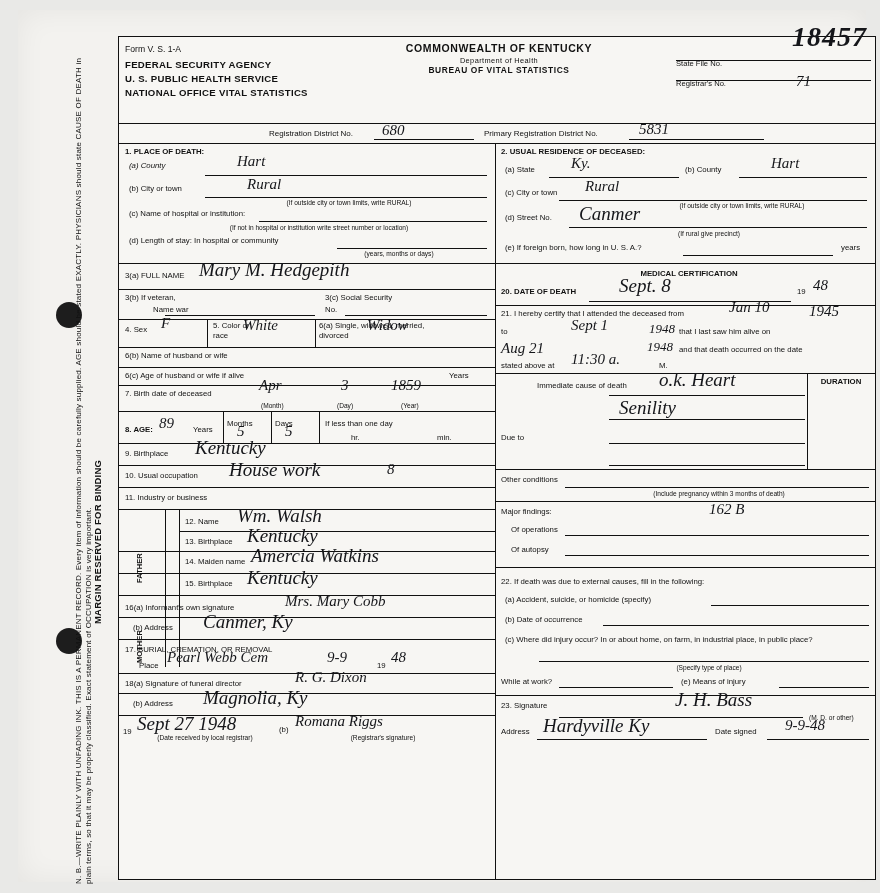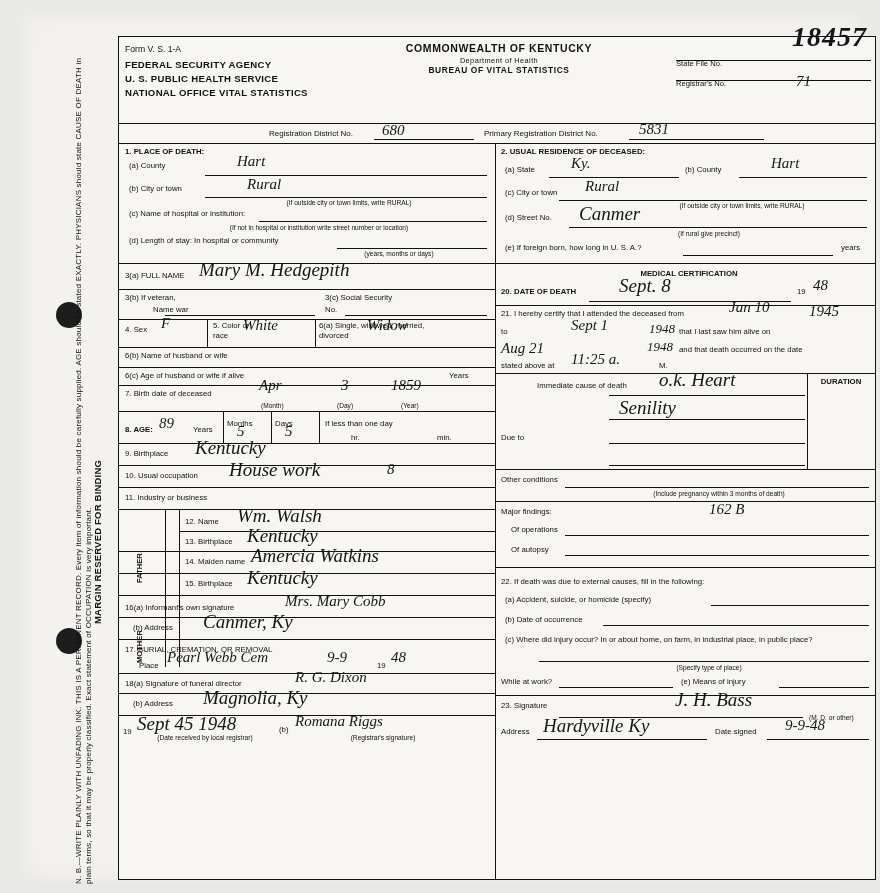--- a/index.html
+++ b/index.html
@@ -122,21 +122,21 @@
         <span class="hw hwmed" style="position:absolute;left:370px;top:-2px;">5831</span>
         <div class="hline" style="left:105px;top:16px;width:100px;"></div>
         <div class="hline" style="left:360px;top:16px;width:135px;"></div>
       </div>
 
       <div class="hline" style="left:0;top:106px;width:756px;"></div>
       <div class="colsplit"></div>
 
       <div class="cell" style="left:6px;top:110px;width:360px;"><b>1.  PLACE OF DEATH:</b></div>
 
-      <div class="cell" style="left:10px;top:124px;"><span>(a)  County</span></div>
+      <div class="cell" style="left:10px;top:124px;font-style:italic;"><span>(a)  County</span></div>
       <span class="hw hwmed" style="position:absolute;left:118px;top:116px;">Hart</span>
       <div class="hline" style="left:86px;top:138px;width:282px;"></div>
 
       <div class="cell" style="left:10px;top:147px;"><span>(b)  City or town</span></div>
       <span class="hw hwmed" style="position:absolute;left:128px;top:139px;">Rural</span>
       <div class="hline" style="left:86px;top:160px;width:282px;"></div>
       <div class="cell smalllbl ctr" style="left:110px;top:161px;width:240px;"><span>(If outside city or town limits, write RURAL)</span></div>
 
       <div class="cell" style="left:10px;top:172px;"><span>(c)  Name of hospital or institution:</span></div>
       <div class="hline" style="left:140px;top:184px;width:228px;"></div>
@@ -253,21 +253,21 @@
       <div class="hline" style="left:0;top:636px;width:376px;"></div>
 
       <div class="cell" style="left:6px;top:642px;"><span>18(a) Signature of funeral director</span></div>
       <span class="hw hwmed" style="position:absolute;left:176px;top:632px;">R. G. Dixon</span>
       <div class="hline" style="left:0;top:656px;width:376px;"></div>
       <div class="cell" style="left:14px;top:662px;"><span>(b)  Address</span></div>
       <span class="hw hwbig" style="position:absolute;left:84px;top:650px;">Magnolia, Ky</span>
       <div class="hline" style="left:0;top:678px;width:376px;"></div>
 
       <div class="cell" style="left:4px;top:690px;"><span>19</span></div>
-      <span class="hw hwbig" style="position:absolute;left:18px;top:676px;">Sept 45 1948</span>
+      <span class="hw hwbig" style="position:absolute;left:18px;top:676px;">Sept 27 1948</span>
       <div class="cell smalllbl ctr" style="left:18px;top:696px;width:136px;"><span>(Date received by local registrar)</span></div>
       <div class="cell" style="left:160px;top:688px;"><span>(b)</span></div>
       <span class="hw hwmed" style="position:absolute;left:176px;top:676px;">Romana Riggs</span>
       <div class="cell smalllbl ctr" style="left:184px;top:696px;width:160px;"><span>(Registrar's signature)</span></div>
 
       <div class="cell" style="left:382px;top:110px;"><b>2.  USUAL RESIDENCE OF DECEASED:</b></div>
 
       <div class="cell" style="left:386px;top:128px;"><span>(a)  State</span></div>
       <span class="hw hwmed" style="position:absolute;left:452px;top:118px;">Ky.</span>
       <div class="hline" style="left:430px;top:140px;width:130px;"></div>
@@ -304,21 +304,21 @@
       <span class="hw hwmed" style="position:absolute;left:610px;top:262px;">Jan 10</span>
       <span class="hw hwmed" style="position:absolute;left:690px;top:266px;">1945</span>
       <div class="cell" style="left:382px;top:290px;"><span>to</span></div>
       <span class="hw hwmed" style="position:absolute;left:452px;top:280px;">Sept 1</span>
       <span class="hw hwsm" style="position:absolute;left:530px;top:284px;">1948</span>
       <div class="cell" style="left:560px;top:290px;"><span>that I last saw him alive on</span></div>
       <div class="cell" style="left:382px;top:306px;"><span class="hw hwmed">Aug 21</span></div>
       <span class="hw hwsm" style="position:absolute;left:528px;top:302px;">1948</span>
       <div class="cell" style="left:560px;top:308px;"><span>and that death occurred on the date</span></div>
       <div class="cell" style="left:382px;top:324px;"><span>stated above at</span></div>
-      <span class="hw hwmed" style="position:absolute;left:452px;top:314px;">11:25 a.</span>
+      <span class="hw hwmed" style="position:absolute;left:452px;top:314px;">11:30 a.</span>
       <div class="cell" style="left:540px;top:324px;"><span>M.</span></div>
       <div class="hline" style="left:376px;top:336px;width:380px;"></div>
 
       <div class="vline" style="left:688px;top:336px;height:96px;"></div>
       <div class="cell ctr" style="left:690px;top:340px;width:64px;"><b>DURATION</b></div>
 
       <div class="cell" style="left:382px;top:344px;margin-left:36px;"><span>Immediate cause of death</span></div>
       <span class="hw hwbig" style="position:absolute;left:540px;top:332px;">o.k. Heart</span>
       <div class="hline" style="left:490px;top:358px;width:196px;"></div>
       <span class="hw hwbig" style="position:absolute;left:500px;top:360px;">Senility</span>

